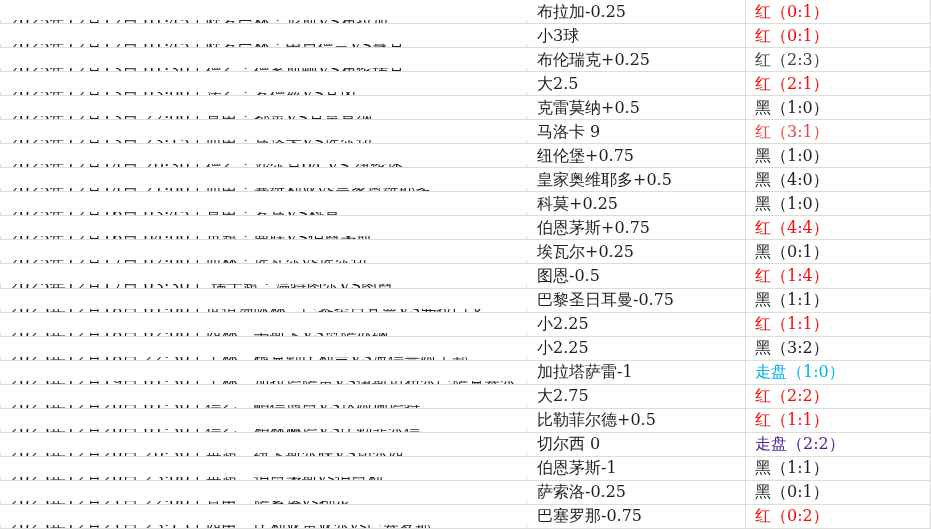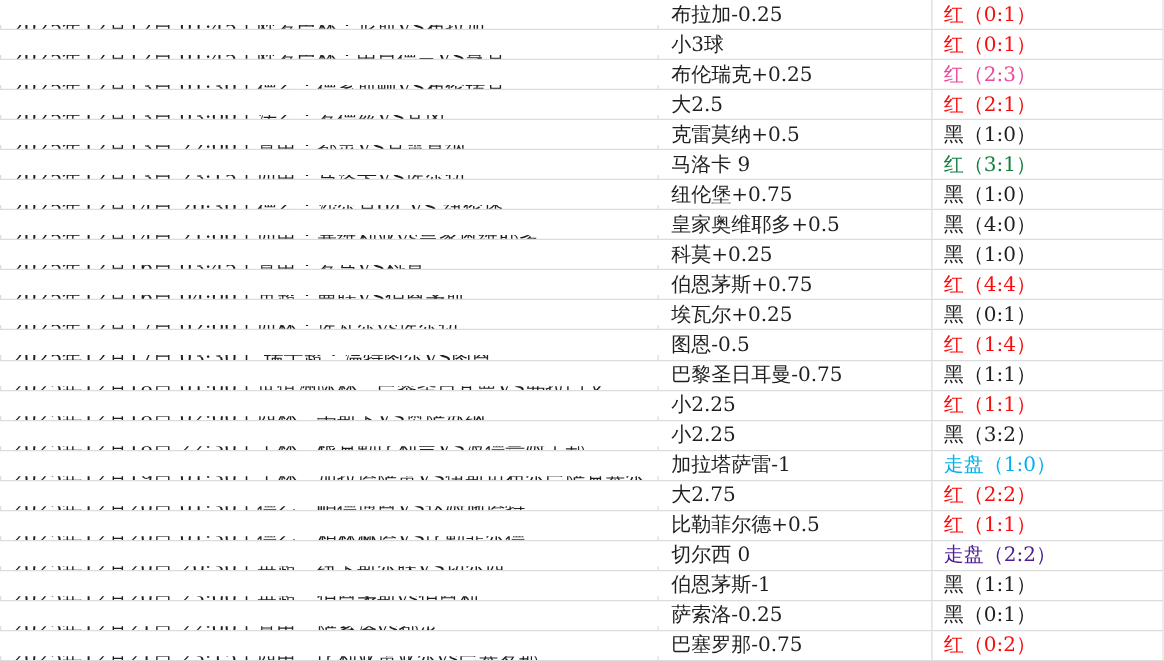--- a/index.html
+++ b/index.html
@@ -62,39 +62,39 @@
 
   <div class="row">
     <div class="cell c-match">2025年12月12日 01:45丨欧罗巴杯：中日德兰VS亨克</div>
     <div class="cell c-handicap">小3球</div>
     <div class="cell c-result" style="color: rgb(251, 11, 11);">红（0:1）</div>
   </div>
 
   <div class="row">
     <div class="cell c-match">2025年12月13日 01:30丨德乙：德累斯顿VS布伦瑞克</div>
     <div class="cell c-handicap">布伦瑞克+0.25</div>
-    <div class="cell c-result" style="color: #ec4899; text-align: center;">红（2:3）</div>
+    <div class="cell c-result" style="color: #404040; text-align: center;">红（2:3）</div>
   </div>
 
   <div class="row">
     <div class="cell c-match">2025年12月13日 03:00丨法乙：罗德兹VS甘冈</div>
     <div class="cell c-handicap">大2.5</div>
     <div class="cell c-result" style="color: rgb(251, 11, 11);">红（2:1）</div>
   </div>
 
   <div class="row">
     <div class="cell c-match">2025年12月13日 22:00丨意甲：都灵VS克雷莫纳</div>
     <div class="cell c-handicap">克雷莫纳+0.5</div>
     <div class="cell c-result" style="color: rgb(31, 31, 31);">黑（1:0）</div>
   </div>
 
   <div class="row">
     <div class="cell c-match">2025年12月13日 23:15丨西甲：马洛卡VS埃尔切</div>
     <div class="cell c-handicap">马洛卡 9</div>
-    <div class="cell c-result" style="color: #15803d;">红（3:1）</div>
+    <div class="cell c-result" style="color: #ef4444;">红（3:1）</div>
   </div>
 
   <div class="row">
     <div class="cell c-match">2025年12月14日 20:30丨德乙：沙尔克04 VS 纽伦堡</div>
     <div class="cell c-handicap">纽伦堡+0.75</div>
     <div class="cell c-result" style="color: rgb(31, 31, 31);">黑（1:0）</div>
   </div>
 
   <div class="row">
     <div class="cell c-match">2025年12月14日 21:00丨西甲：塞维利亚vs皇家奥维耶多</div>

